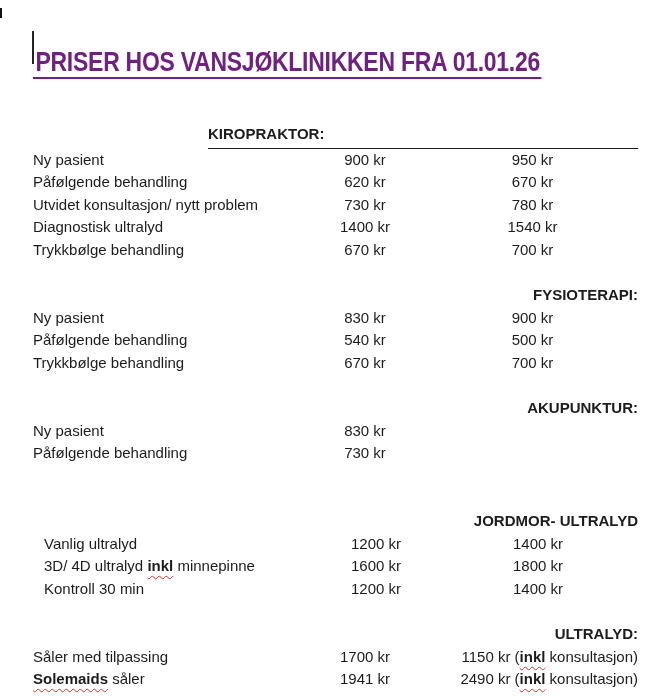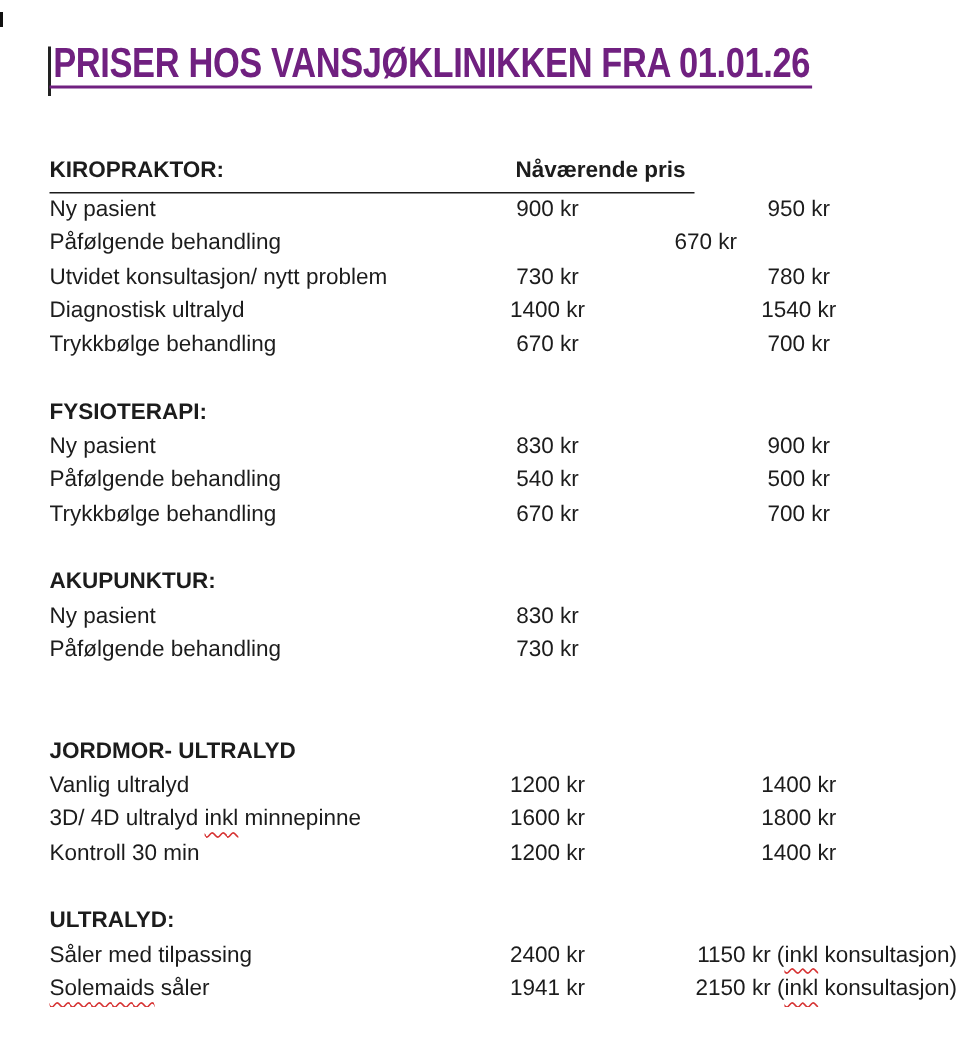--- a/index.html
+++ b/index.html
@@ -19,41 +19,42 @@
     left: 0; top: 8px;
     width: 2px; height: 10px;
     background: #111;
   }
   .caret {
     position: absolute;
     left: 32px; top: 31px;
     width: 1.5px; height: 33px;
     background: #222;
   }
-  .doc-title-row { margin-top: 28px; height: 32px; white-space: nowrap; }
+  .doc-title-row { margin-top: 48px; height: 32px; white-space: nowrap; }
   .doc-title {
     display: inline-block;
     font-size: 28px;
     font-weight: 700;
     color: #702080;
     letter-spacing: -0.3px;
     transform: scaleX(0.82);
     transform-origin: left center;
     border-bottom: 2.2px solid #702080;
     padding: 0 2px 1px 3px;
     line-height: 28px;
   }
   .price-table { margin-top: 46px; }
   .row, .heading-row, .header-row {
     display: flex;
     height: 22.6px;
     align-items: center;
     font-size: 15px;
     line-height: 22.6px;
     white-space: nowrap;
+    justify-content: flex-end;
   }
   .header-row { align-items: flex-end; }
   .h-first {
     width: 430px;
     display: flex;
     justify-content: space-between;
     align-items: flex-end;
     border-bottom: 1.4px solid #1c1c1c;
     padding-bottom: 2px;
     height: 19px;
@@ -67,36 +68,37 @@
   }
   .h-new .u-text {
     display: inline-block;
     font-weight: 700;
     border-bottom: 1.4px solid #1c1c1c;
     padding: 0 2px 2px 2px;
     height: 19px;
     box-sizing: border-box;
   }
   .section { margin-top: 22.6px; }
-  .section.extra-gap { margin-top: 45.2px; }
+  .section.extra-gap { margin-top: 45.2px; margin-left: 11px; }
   .section-heading {
     font-weight: 700;
     text-decoration-thickness: 1.4px;
     text-underline-offset: 3px;
   }
   .cell-label { width: 270px; overflow: visible; }
   .cell-cur { width: 124px; text-align: center; }
   .cell-new { flex: 1; text-align: center; }
   .cell-new.right { text-align: right; }
   .miss {
     text-decoration: underline;
     text-decoration-style: wavy;
     text-decoration-color: #d63333;
     text-decoration-thickness: 1px;
     text-underline-offset: 3.5px;
+    font-weight: bold;
   }
   .miss:empty { text-decoration: none; }
 </style>
 </head>
 <body>
 
 <div class="page">
 
   <div class="corner-mark"></div>
   <div class="caret"></div>
@@ -104,31 +106,31 @@
   <div class="doc-title-row">
     <span class="doc-title">PRISER HOS VANSJØKLINIKKEN FRA 01.01.26</span>
   </div>
 
   <div class="price-table">
 
     <div class="kiro-section">
       <div class="header-row">
         <div class="h-first">
           <span>KIROPRAKTOR:</span>
-          <span class="col-h">Nåværende pris</span>
         </div>
       </div>
 
       <div class="row">
         <span class="cell-label"><span>Ny pasient</span><span class="miss"></span><span></span></span>
         <span class="cell-cur">900 kr</span>
         <span class="cell-new"><span>950 kr</span><span class="miss"></span><span></span></span>
       </div>
       <div class="row">
         <span class="cell-label"><span>Påfølgende behandling</span><span class="miss"></span><span></span></span>
+        <span class="cell-cur">620 kr</span>
         <span class="cell-new"><span>670 kr</span><span class="miss"></span><span></span></span>
       </div>
       <div class="row">
         <span class="cell-label"><span>Utvidet konsultasjon/ nytt problem</span><span class="miss"></span><span></span></span>
         <span class="cell-cur">730 kr</span>
         <span class="cell-new"><span>780 kr</span><span class="miss"></span><span></span></span>
       </div>
       <div class="row">
         <span class="cell-label"><span>Diagnostisk ultralyd</span><span class="miss"></span><span></span></span>
         <span class="cell-cur">1400 kr</span>
@@ -198,24 +200,24 @@
         <span class="cell-new"><span>1400 kr</span><span class="miss"></span><span></span></span>
       </div>
     </div>
 
     <div class="section">
       <div class="heading-row">
           <span class="section-heading">ULTRALYD:</span>
         </div>
       <div class="row">
         <span class="cell-label"><span>Såler med tilpassing</span><span class="miss"></span><span></span></span>
-        <span class="cell-cur">2400 kr</span>
+        <span class="cell-cur">1700 kr</span>
         <span class="cell-new right"><span>1150 kr (</span><span class="miss">inkl</span><span> konsultasjon)</span></span>
       </div>
       <div class="row">
         <span class="cell-label"><span></span><span class="miss">Solemaids</span><span> såler</span></span>
         <span class="cell-cur">1941 kr</span>
-        <span class="cell-new right"><span>2150 kr (</span><span class="miss">inkl</span><span> konsultasjon)</span></span>
+        <span class="cell-new right"><span>2490 kr (</span><span class="miss">inkl</span><span> konsultasjon)</span></span>
       </div>
     </div>
 
   </div>
 </div>
 
 </body></html>

